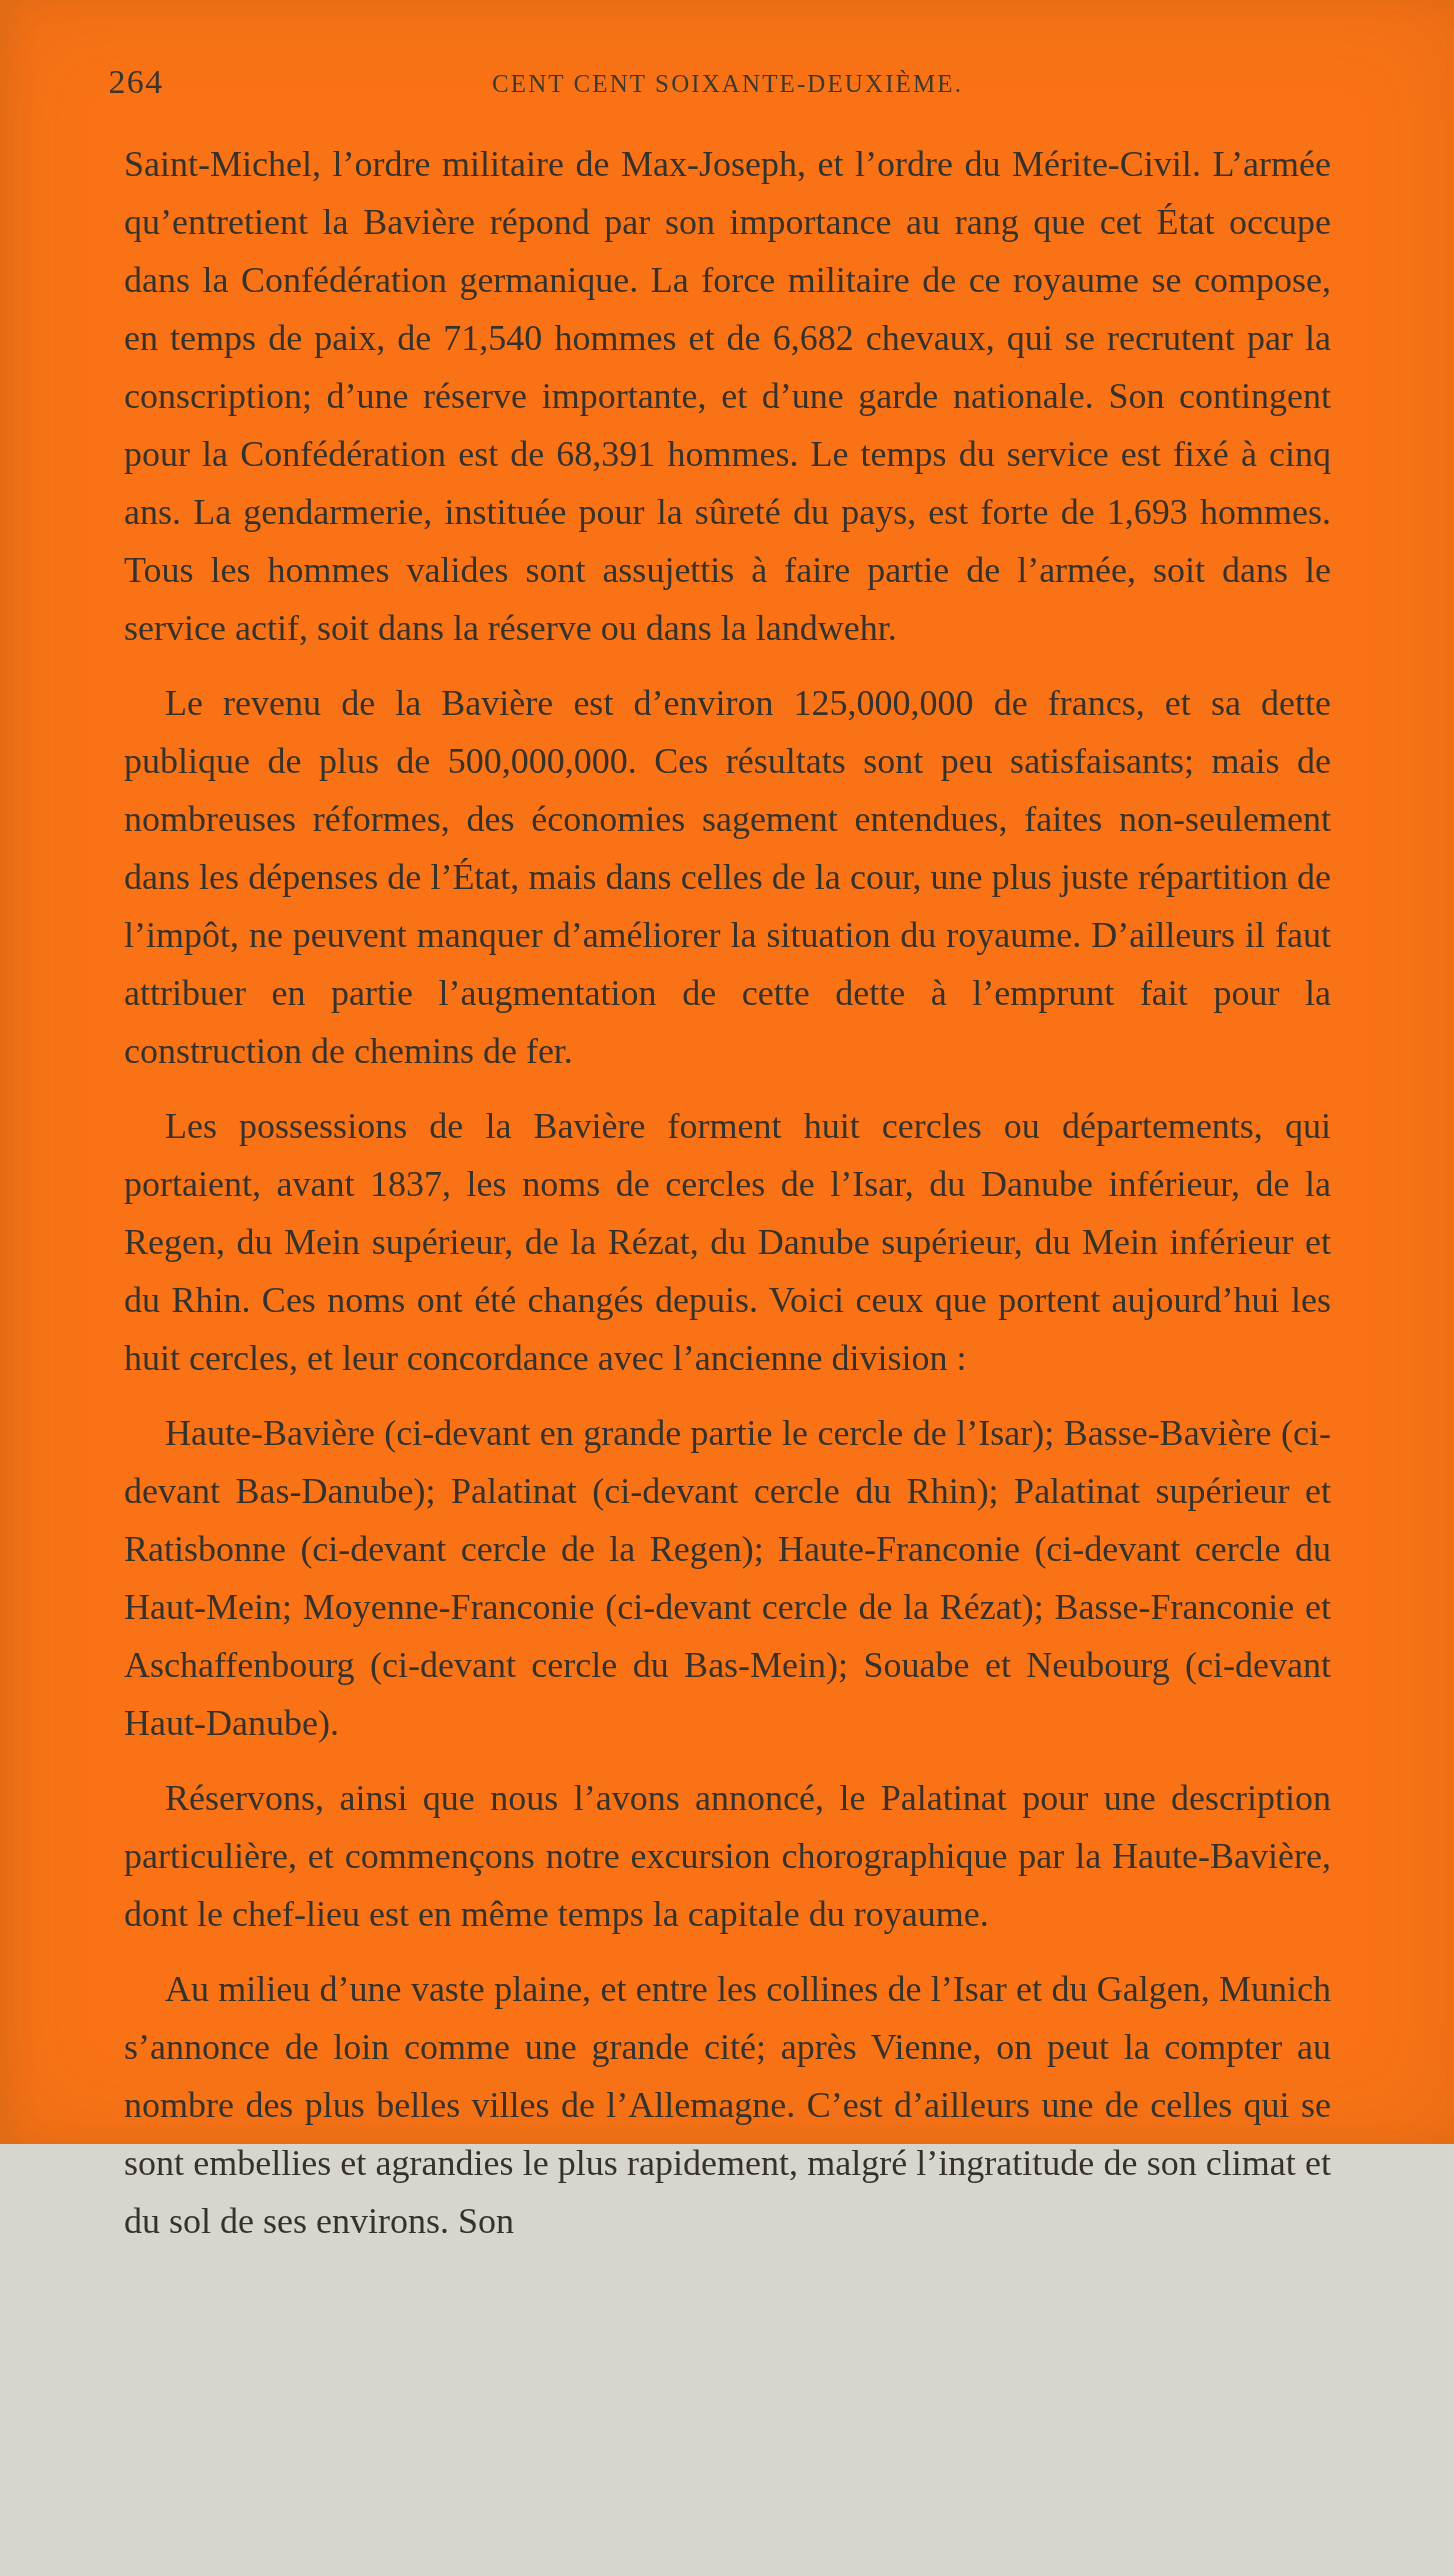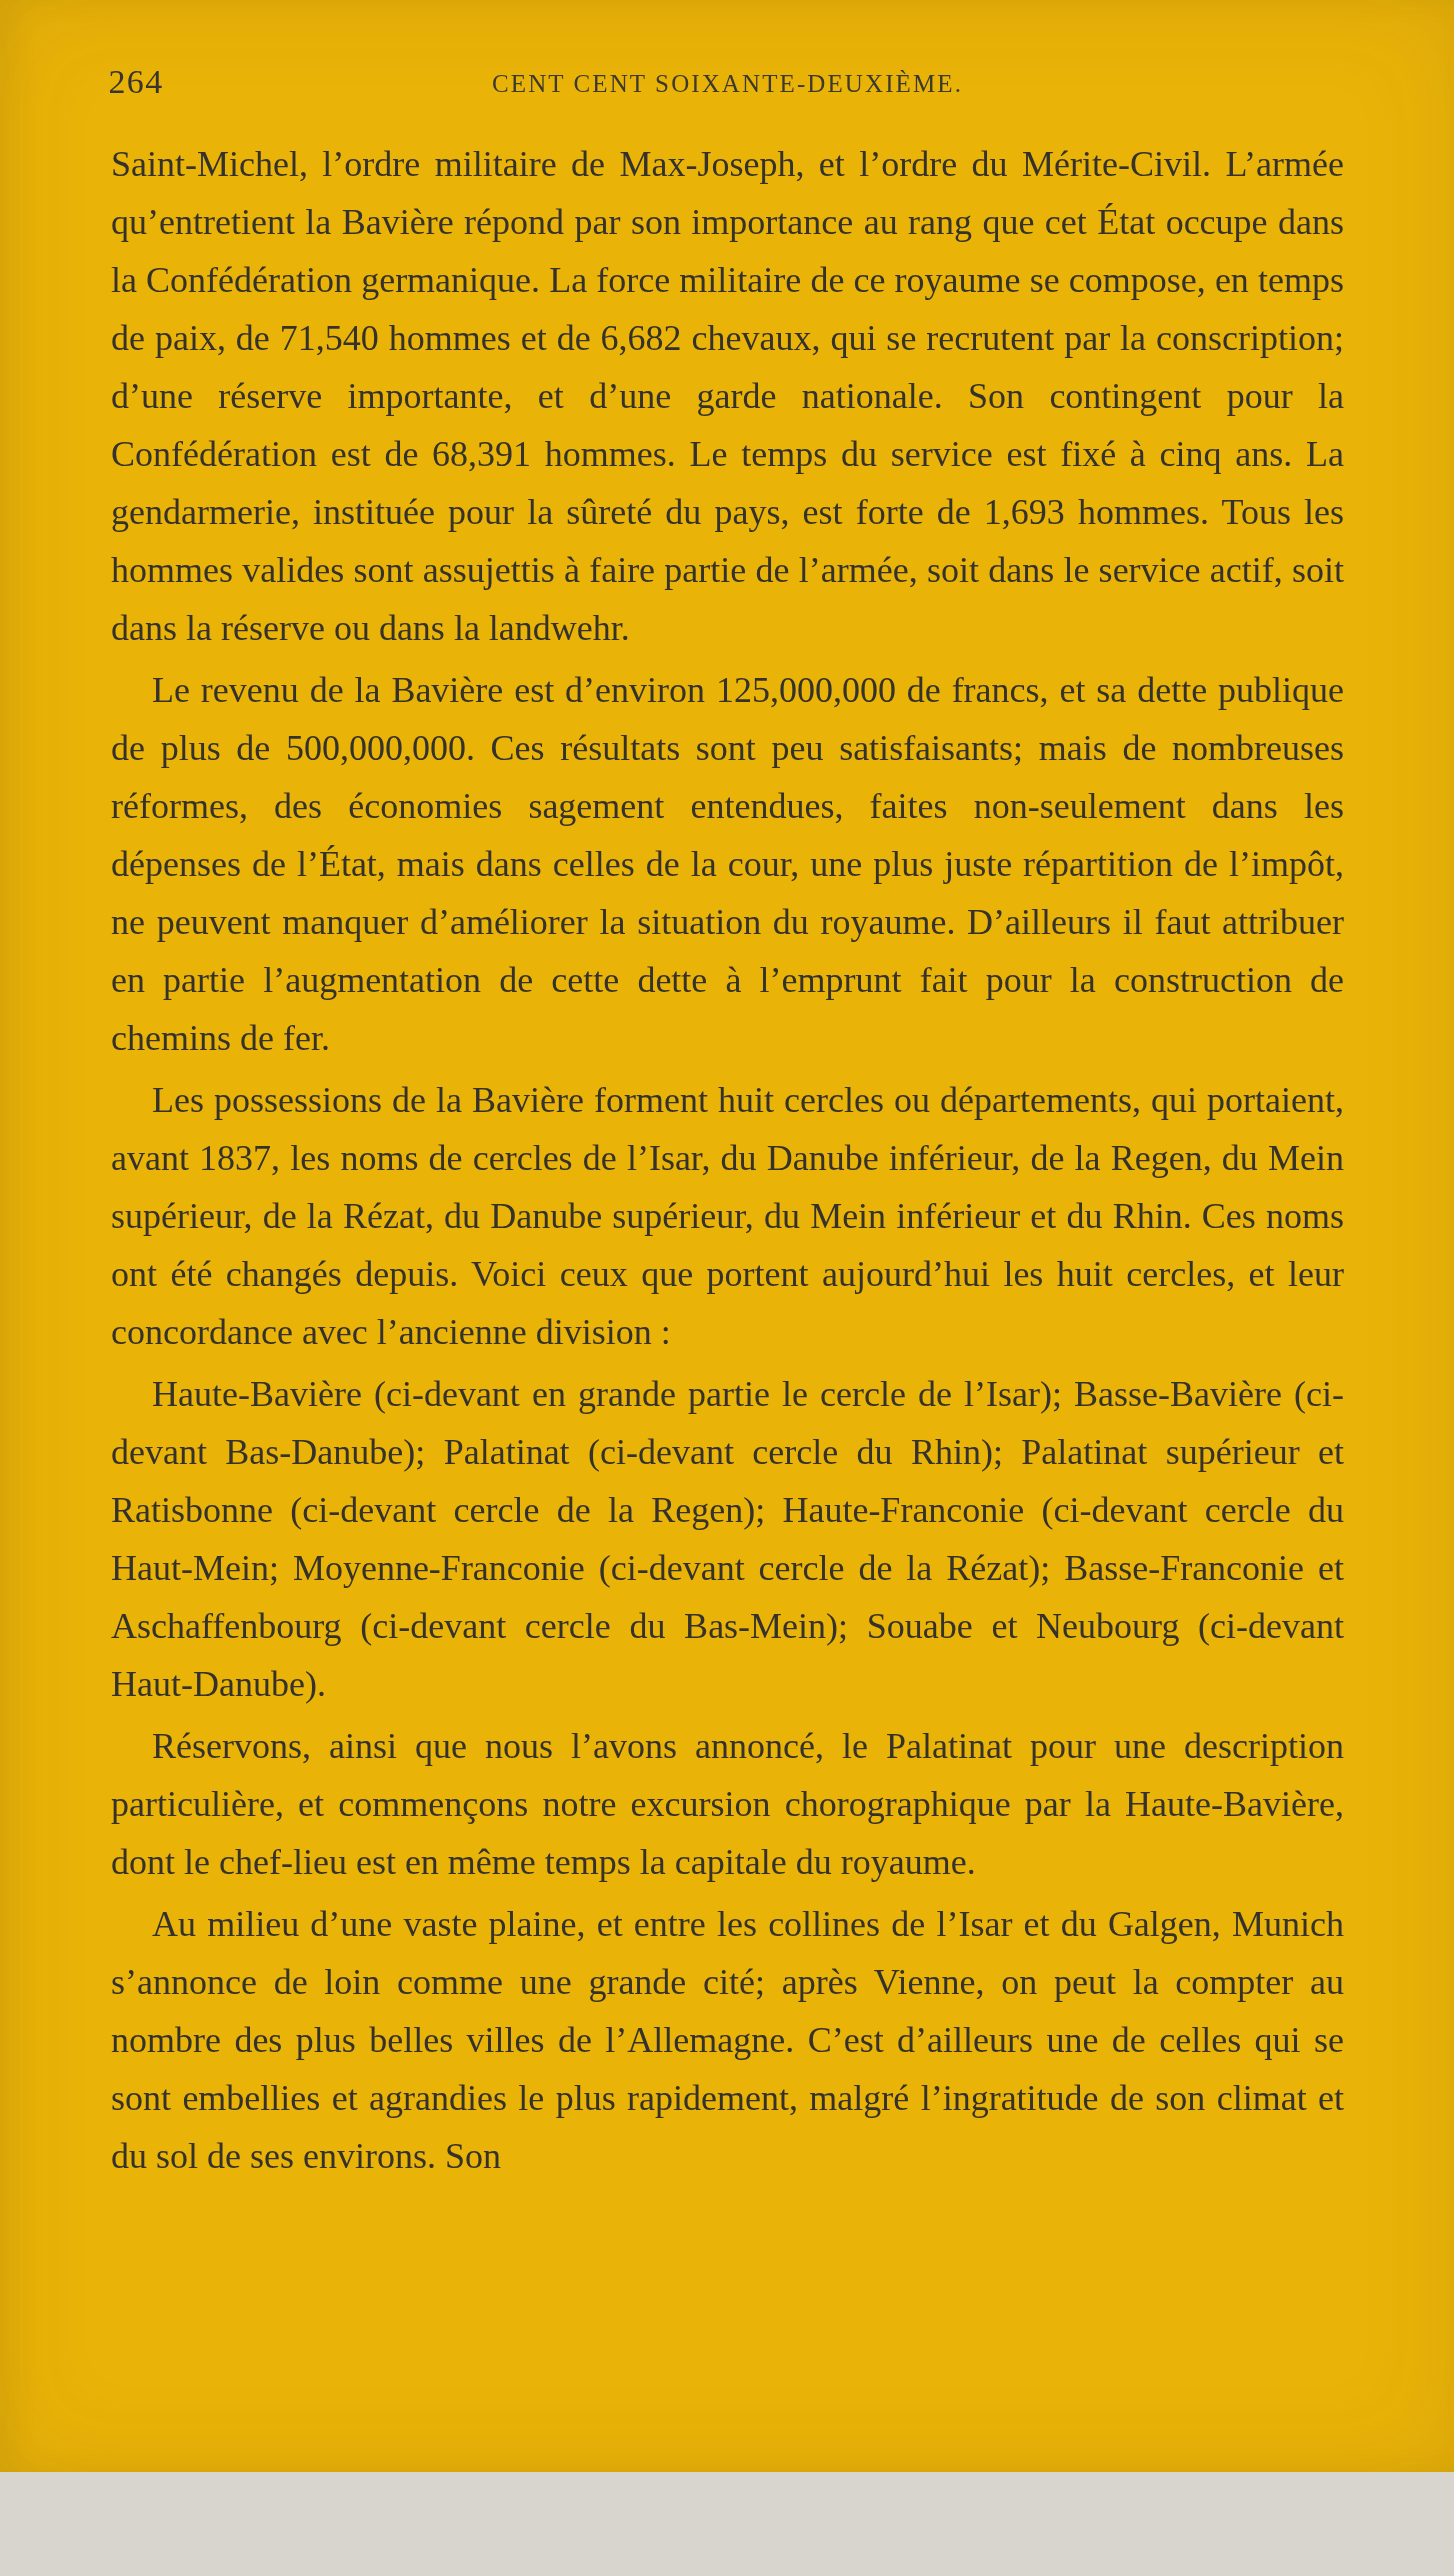--- a/index.html
+++ b/index.html
@@ -5,22 +5,22 @@
   * { box-sizing: border-box; }
   html, body { margin: 0; padding: 0; }
   body {
     width: 1455px;
     height: 2576px;
     background: #d8d5ce;
     font-family: "Liberation Serif", serif;
   }
   .page {
     width: 1455px;
-    height: 2472px;
-    background: #eab308;
+    height: 2144px;
+    background: #f97316;
     position: relative;
     padding: 63px 107px 0 107px;
     color: #38352e;
     box-shadow: inset 0 0 100px rgba(70, 58, 35, 0.10),
                 inset 12.8px 0 28.5px rgba(60, 50, 30, 0.07);
   }
   .page-header {
     position: relative;
     height: 53px;
   }
@@ -39,21 +39,21 @@
     padding-top: 7.1px;
     color: #3c392f;
   }
   .page-body {
     margin-top: 18.5px;
     font-size: 36px;
     line-height: 58px;
     text-align: justify;
     color: #35322b;
   }
-  p.para { margin: 4px; padding: 0; }
+  p.para { margin: 17px; padding: 0; }
   p.para.indent { text-indent: 41px; }
   .italic { }
 </style>
 </head>
 <body>
 
 <div class="page">
   <div class="page-header">
     <span class="page-number">264</span>
     <span class="running-title">CENT CENT SOIXANTE-DEUXIÈME.</span>

